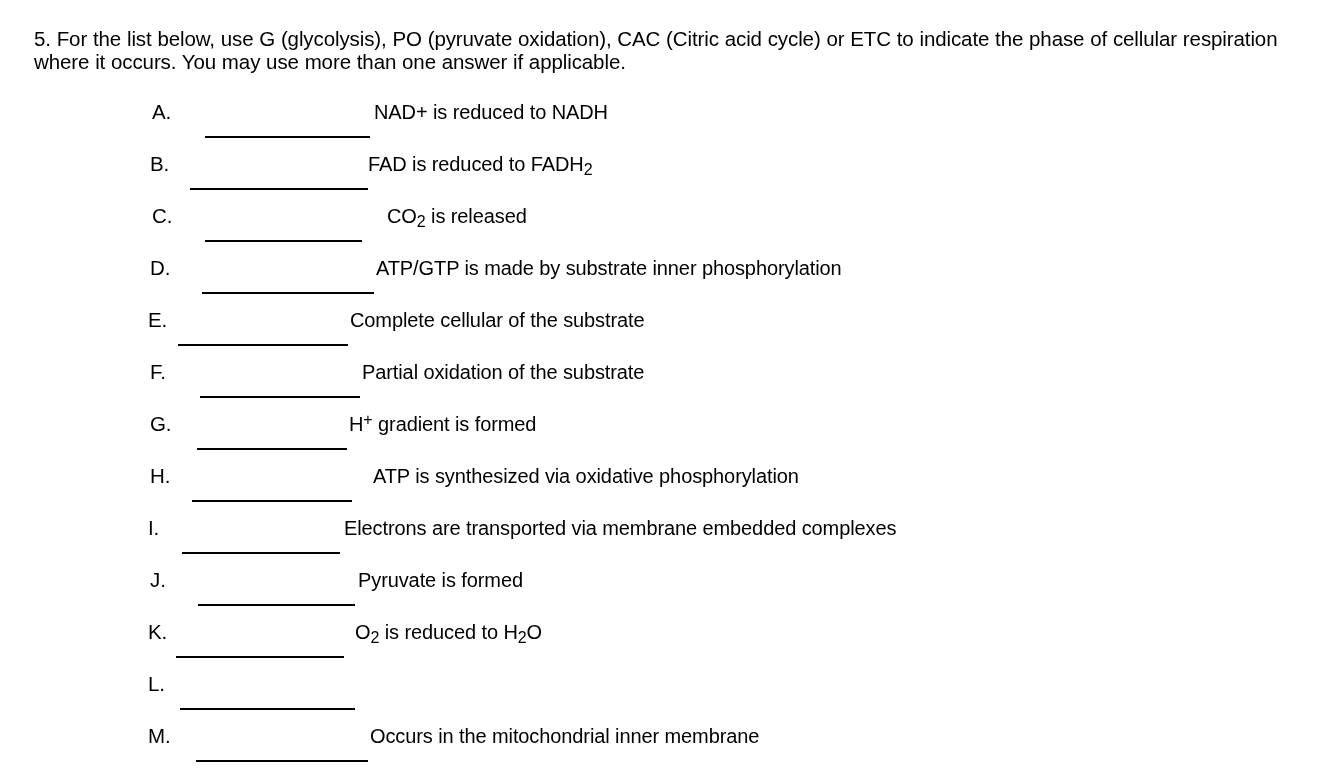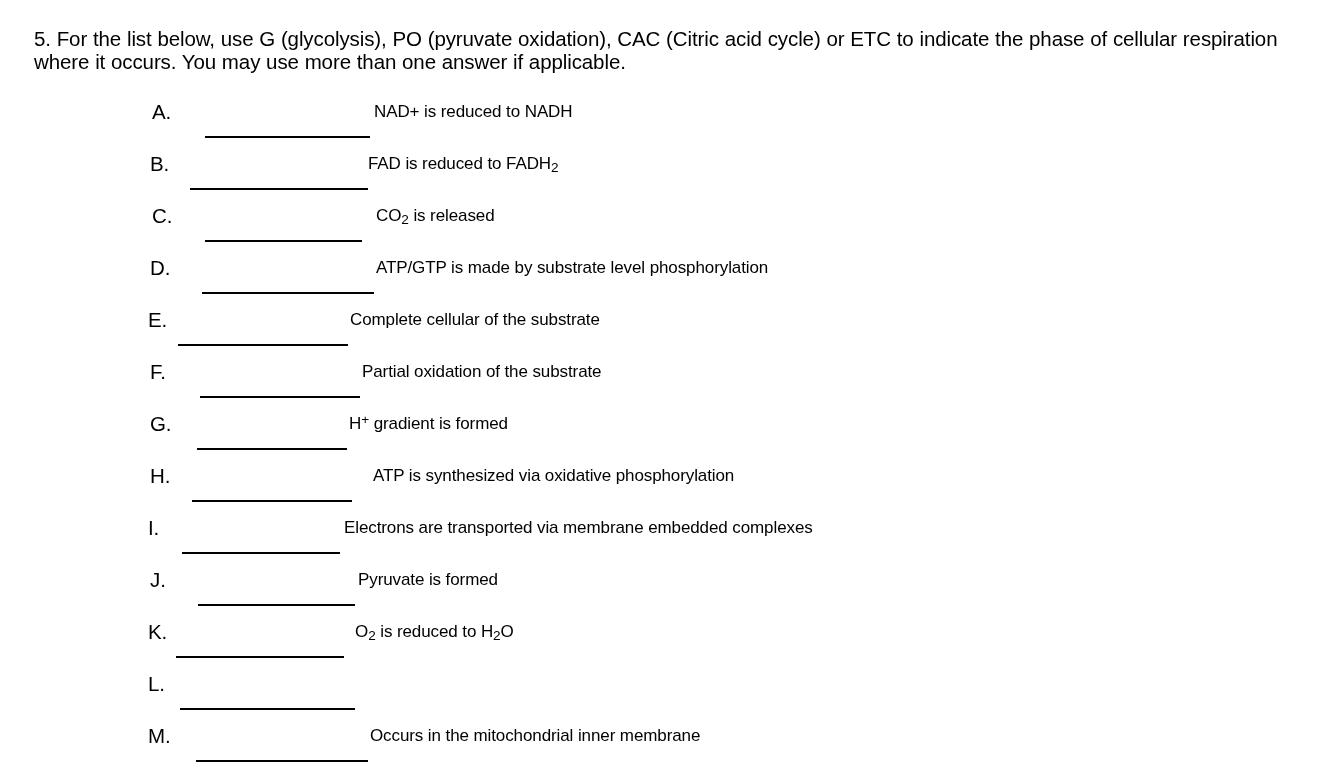--- a/index.html
+++ b/index.html
@@ -55,21 +55,21 @@
   .answer-blank {
     position: absolute;
     top: 0;
     height: 100%;
     border-bottom: 2px solid #000000;
     box-sizing: border-box;
   }
   .item-text {
     position: absolute;
     top: 0;
-    font-size: 17px;
+    font-size: 20px;
   }
 
   
   sub {
     font-size: 0.80em;
     vertical-align: -0.22em;
     line-height: 0;
   }
   sup {
     font-size: 0.80em;
@@ -89,26 +89,26 @@
       <span class="item-text" style="left: 374px;">NAD+ is reduced to NADH</span>
     </div>
     <div class="answer-row">
       <span class="item-letter" style="left: 150px;">B.</span>
       <span class="answer-blank" style="left: 190px; width: 178px;"></span>
       <span class="item-text" style="left: 368px;">FAD is reduced to FADH<sub>2</sub></span>
     </div>
     <div class="answer-row">
       <span class="item-letter" style="left: 152px;">C.</span>
       <span class="answer-blank" style="left: 205px; width: 157px;"></span>
-      <span class="item-text" style="left: 376px;">CO<sub>2</sub> is released</span>
+      <span class="item-text" style="left: 387px;">CO<sub>2</sub> is released</span>
     </div>
     <div class="answer-row">
       <span class="item-letter" style="left: 150px;">D.</span>
       <span class="answer-blank" style="left: 202px; width: 172px;"></span>
-      <span class="item-text" style="left: 376px;">ATP/GTP is made by substrate level phosphorylation</span>
+      <span class="item-text" style="left: 376px;">ATP/GTP is made by substrate inner phosphorylation</span>
     </div>
     <div class="answer-row">
       <span class="item-letter" style="left: 148px;">E.</span>
       <span class="answer-blank" style="left: 178px; width: 170px;"></span>
       <span class="item-text" style="left: 350px;">Complete cellular of the substrate</span>
     </div>
     <div class="answer-row">
       <span class="item-letter" style="left: 150px;">F.</span>
       <span class="answer-blank" style="left: 200px; width: 160px;"></span>
       <span class="item-text" style="left: 362px;">Partial oxidation of the substrate</span>

